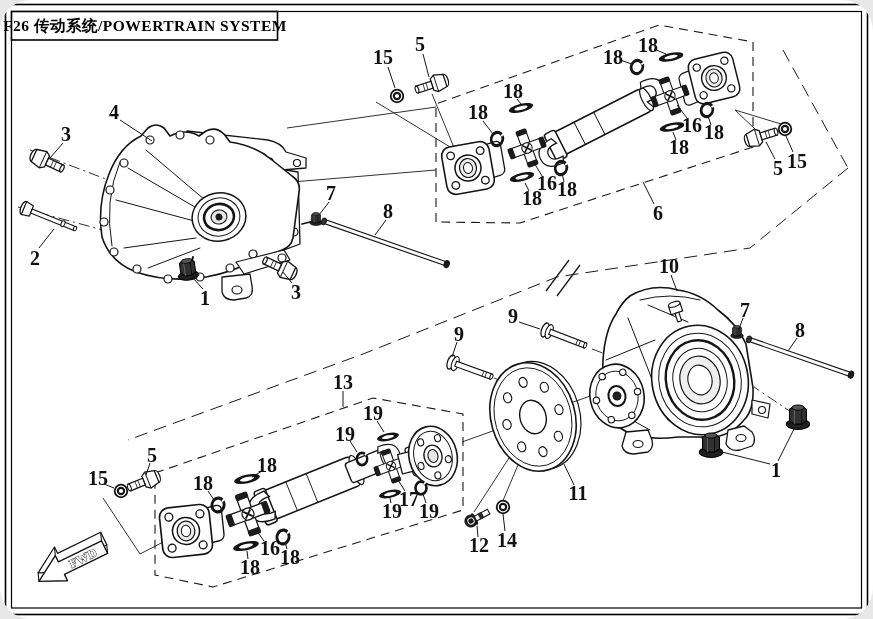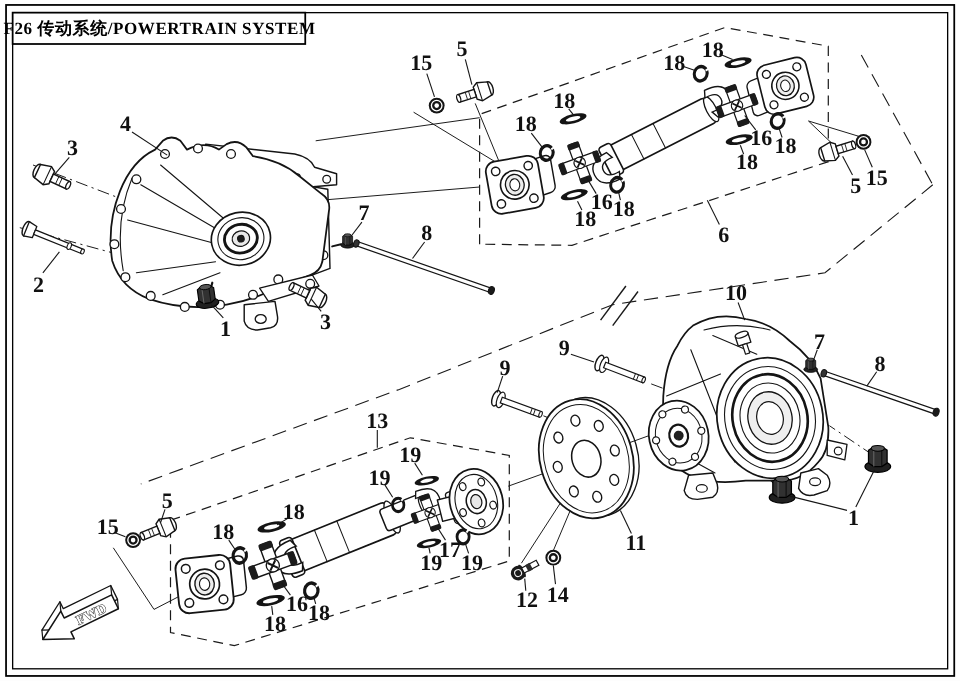--- a/index.html
+++ b/index.html
@@ -1,16 +1,16 @@
 <!DOCTYPE html>
 <html><head>
 <meta charset="utf-8">
 <style>
   html,body{margin:0;padding:0;background:#e8e8e8;}
-  #stage{position:relative;width:873px;height:619px;background:#ffffff;overflow:hidden;}
+  #stage{position:relative;width:873px;height:619px;background:#ffffff;overflow:hidden;border-radius:31px;}
   svg{display:block;}
   svg text{font-family:"Liberation Serif","DejaVu Serif",serif;}
   .callout-num{font-size:20px;font-weight:700;fill:#111;}
   .leader{fill:none;stroke:#161616;stroke-width:1;}
   .detail-box{fill:none;stroke:#1a1a1a;stroke-width:1.1;stroke-dasharray:9 6;}
   .line-solid{fill:none;stroke:#1a1a1a;stroke-width:0.9;}
   .line-dash{fill:none;stroke:#1a1a1a;stroke-width:1;stroke-dasharray:13 7;}
   .line-dashdot{fill:none;stroke:#1a1a1a;stroke-width:0.9;stroke-dasharray:11 4 2 4;}
   .break-mark{stroke:#1a1a1a;stroke-width:1.3;}
   .pt{stroke:#141414;stroke-linejoin:round;stroke-linecap:round;}

